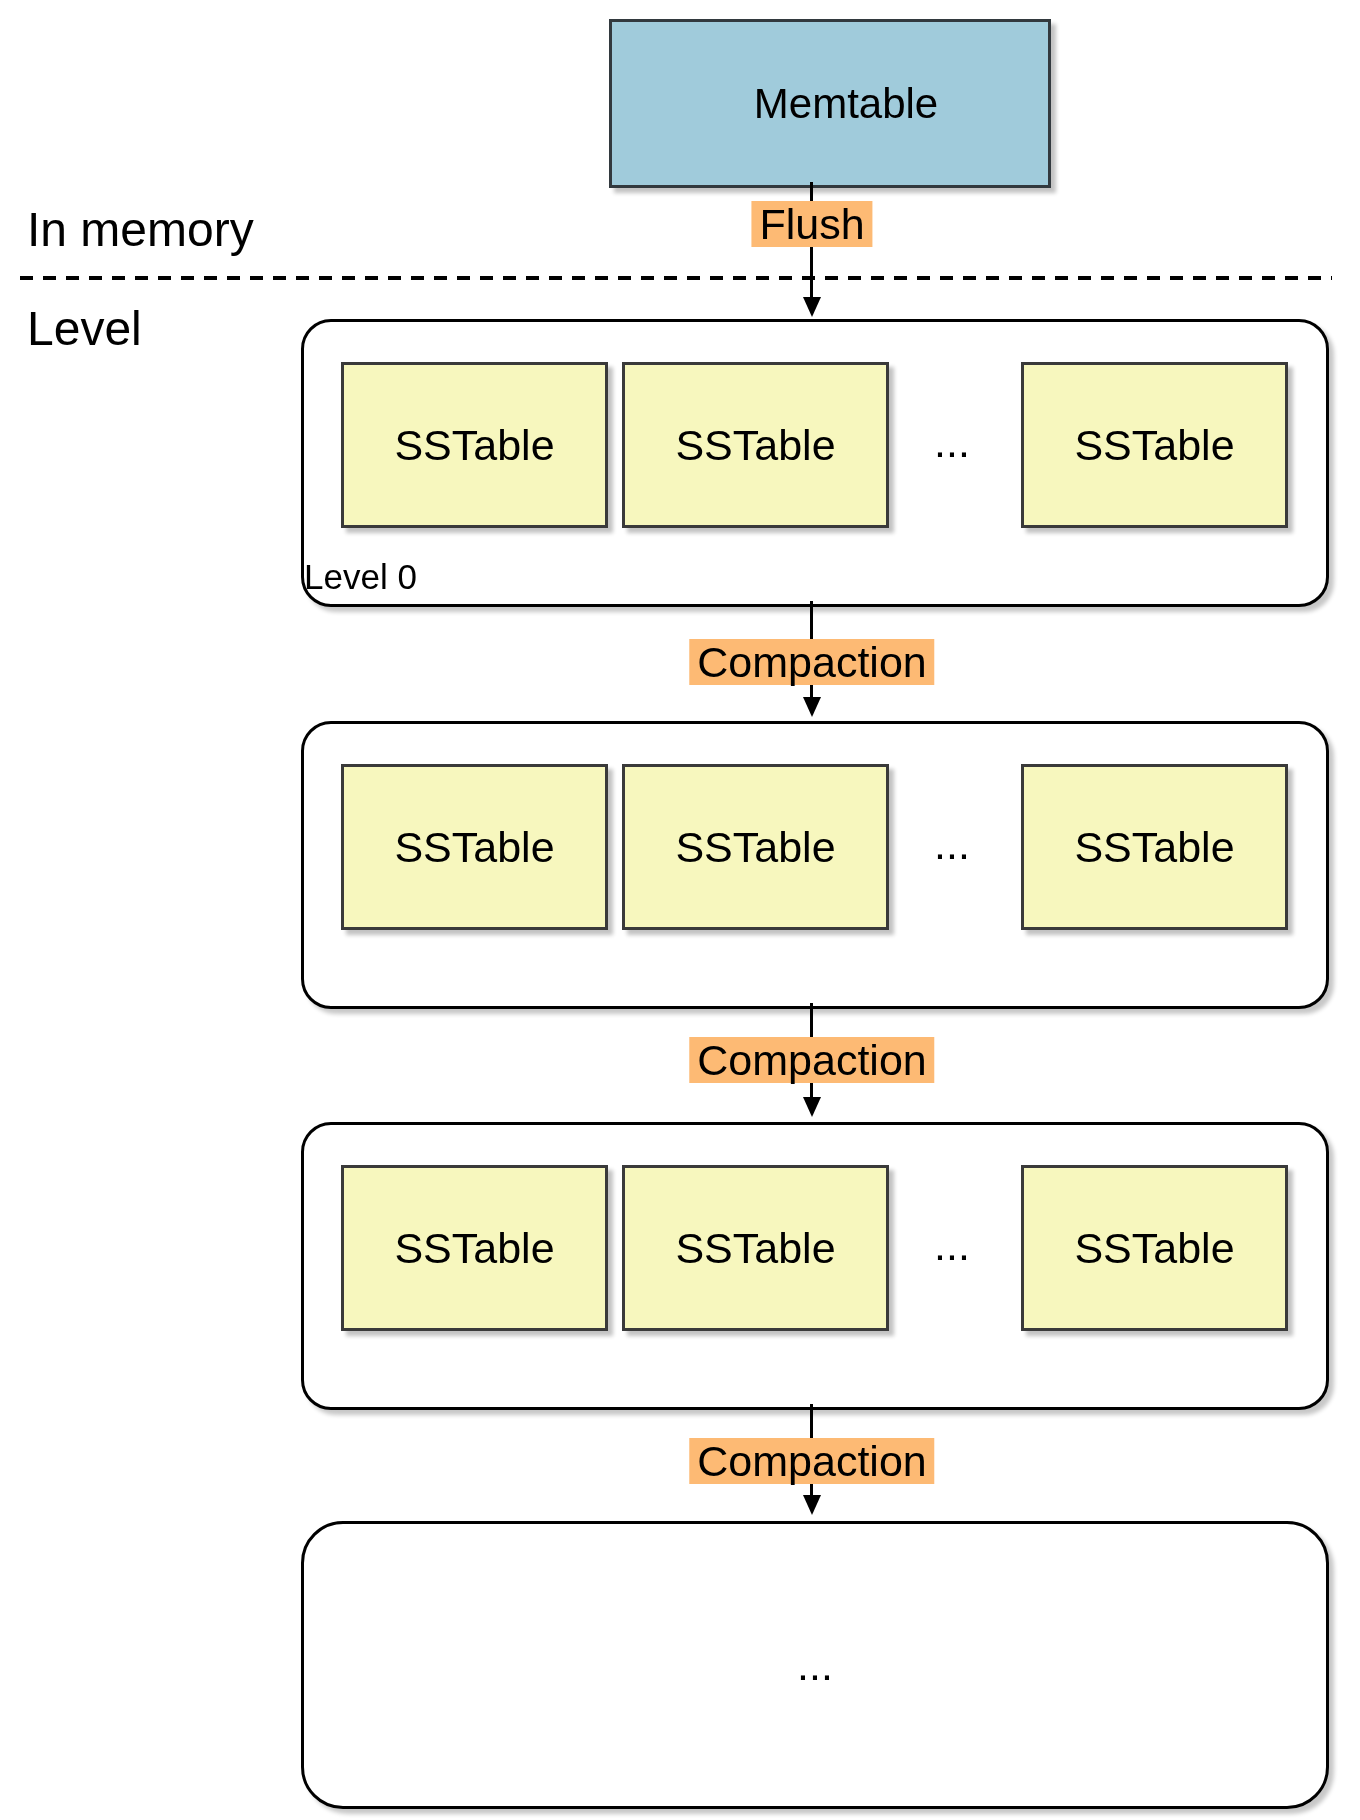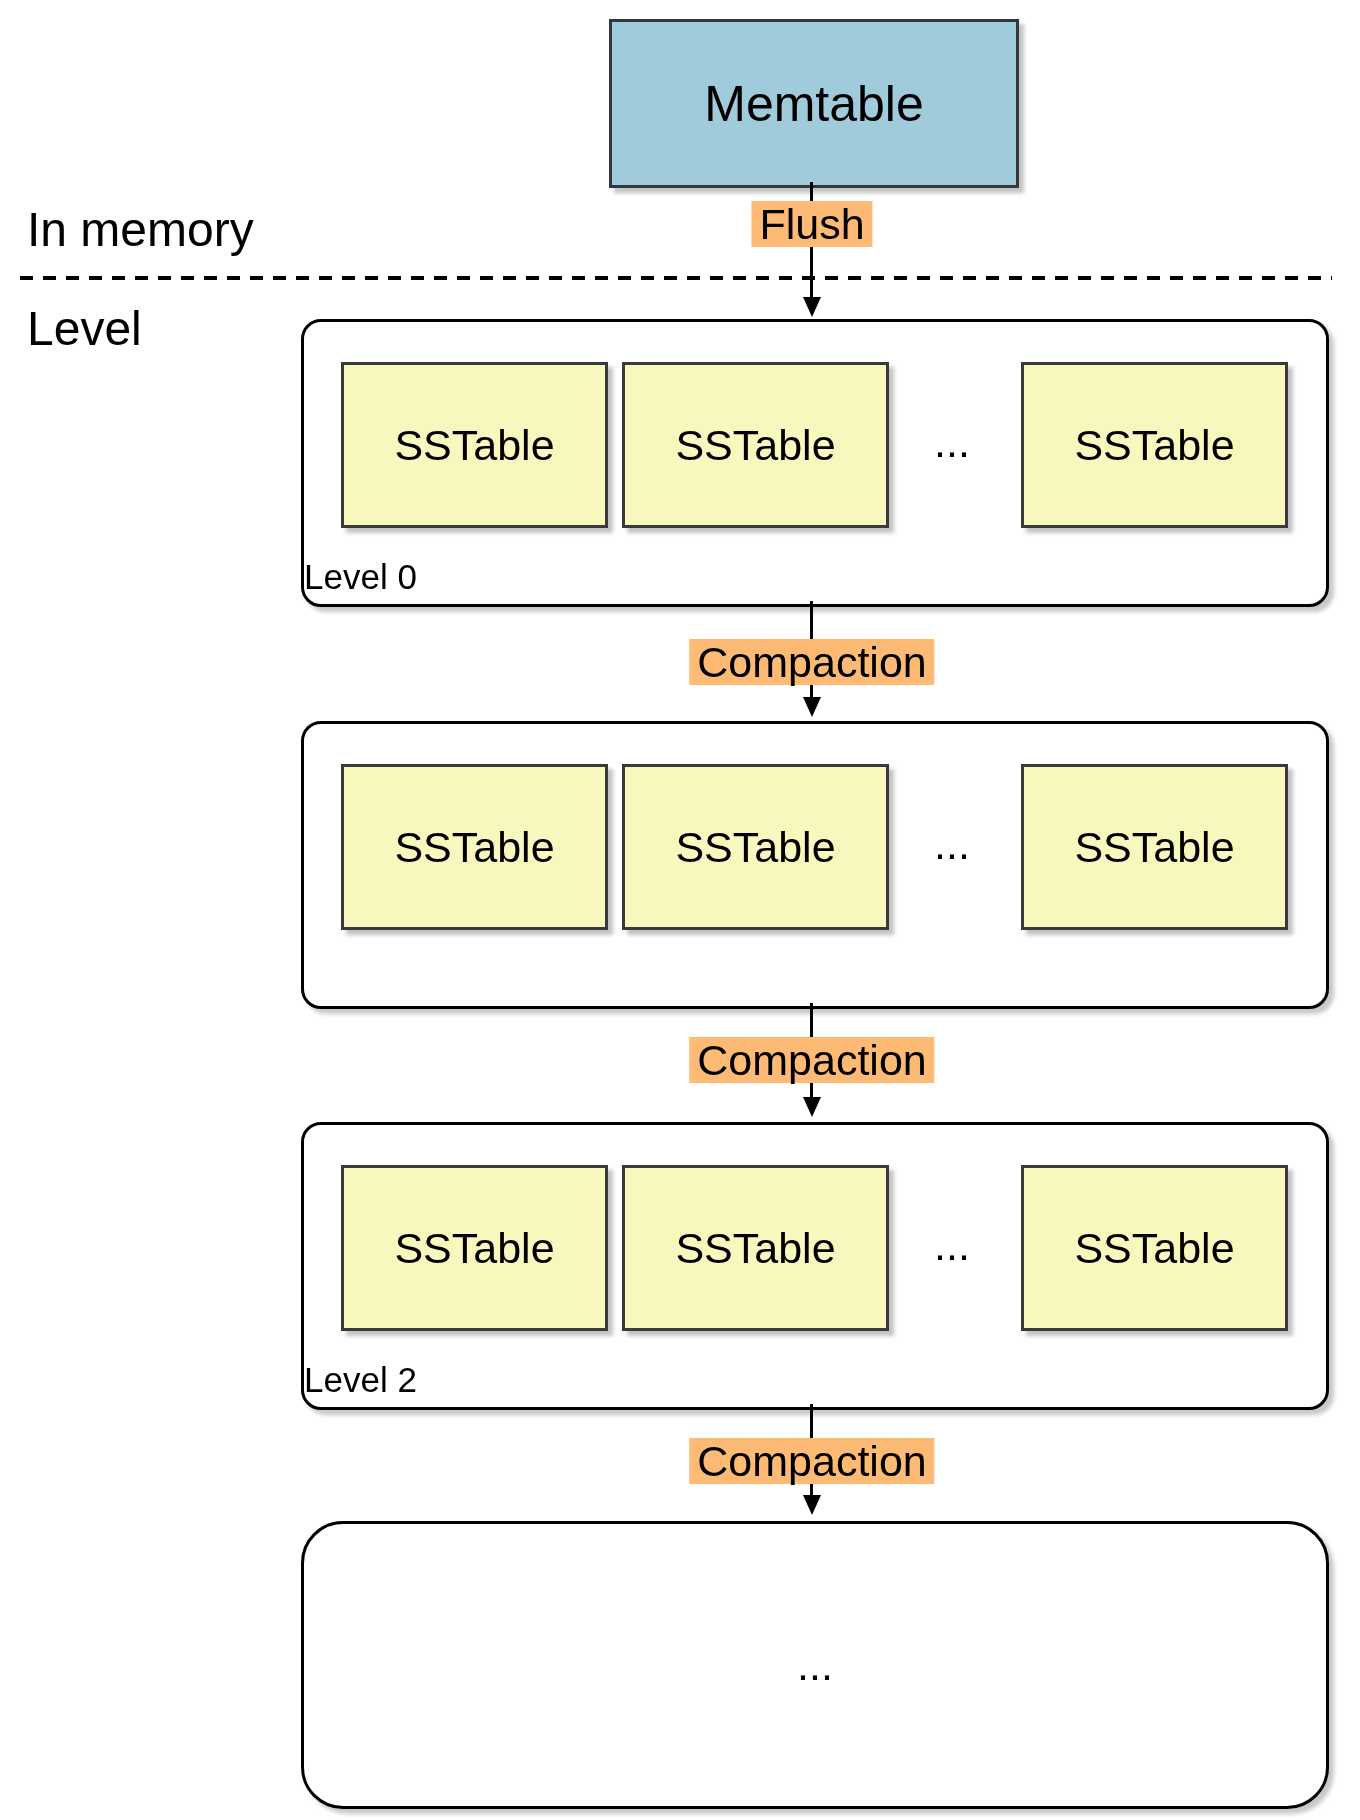--- a/index.html
+++ b/index.html
@@ -7,26 +7,27 @@
     position:relative;width:1360px;height:1820px;background:#ffffff;overflow:hidden;
     font-family:"Liberation Sans","DejaVu Sans",sans-serif;color:#000;
   }
   .abs{position:absolute;}
   
   .memtable{
     left:609px;top:19px;width:404px;height:163px;
     background:#A0CBDB;border:3px solid #32393E;
     box-shadow:5px 5px 4px rgba(0,0,0,0.24);
     display:flex;align-items:center;justify-content:center;
-    font-size:50px;
+    font-size:42px;
+    padding-left:32px;
   }
   
   .lvl-container{
     left:301px;width:1022px;height:282px;
-    background:#FFFFFF;border:3px solid #000;border-radius:20px;
+    background:#FFFFFF;border:3px solid #000;border-radius:30px;
     box-shadow:5px 5px 4px rgba(0,0,0,0.22);
   }
   .lvl-label{
     position:absolute;left:0;right:0;bottom:6px;
     text-align:left;font-size:35px;line-height:43px;
   }
   
   .sst{
     position:absolute;top:40px;width:261px;height:160px;
     background:#F7F7BE;border:3px solid #3A3A3A;
@@ -121,21 +122,20 @@
     <div class="sst sst1">
         <span>SSTable</span>
       </div>
     <div class="sst sst2">
         <span>SSTable</span>
       </div>
     <div class="more">...</div>
     <div class="sst sst3">
         <span>SSTable</span>
       </div>
-    <div class="lvl-label">Level 2</div>
   </div>
 
   <div class="abs vline" style="top:1404px;height:93px;"></div>
   <div class="abs ahead" style="top:1495px;"></div>
   <div class="abs flow-label" style="top:1461px;">Compaction</div>
 
   <div class="abs overflow">
     <span>...</span>
   </div>
 

